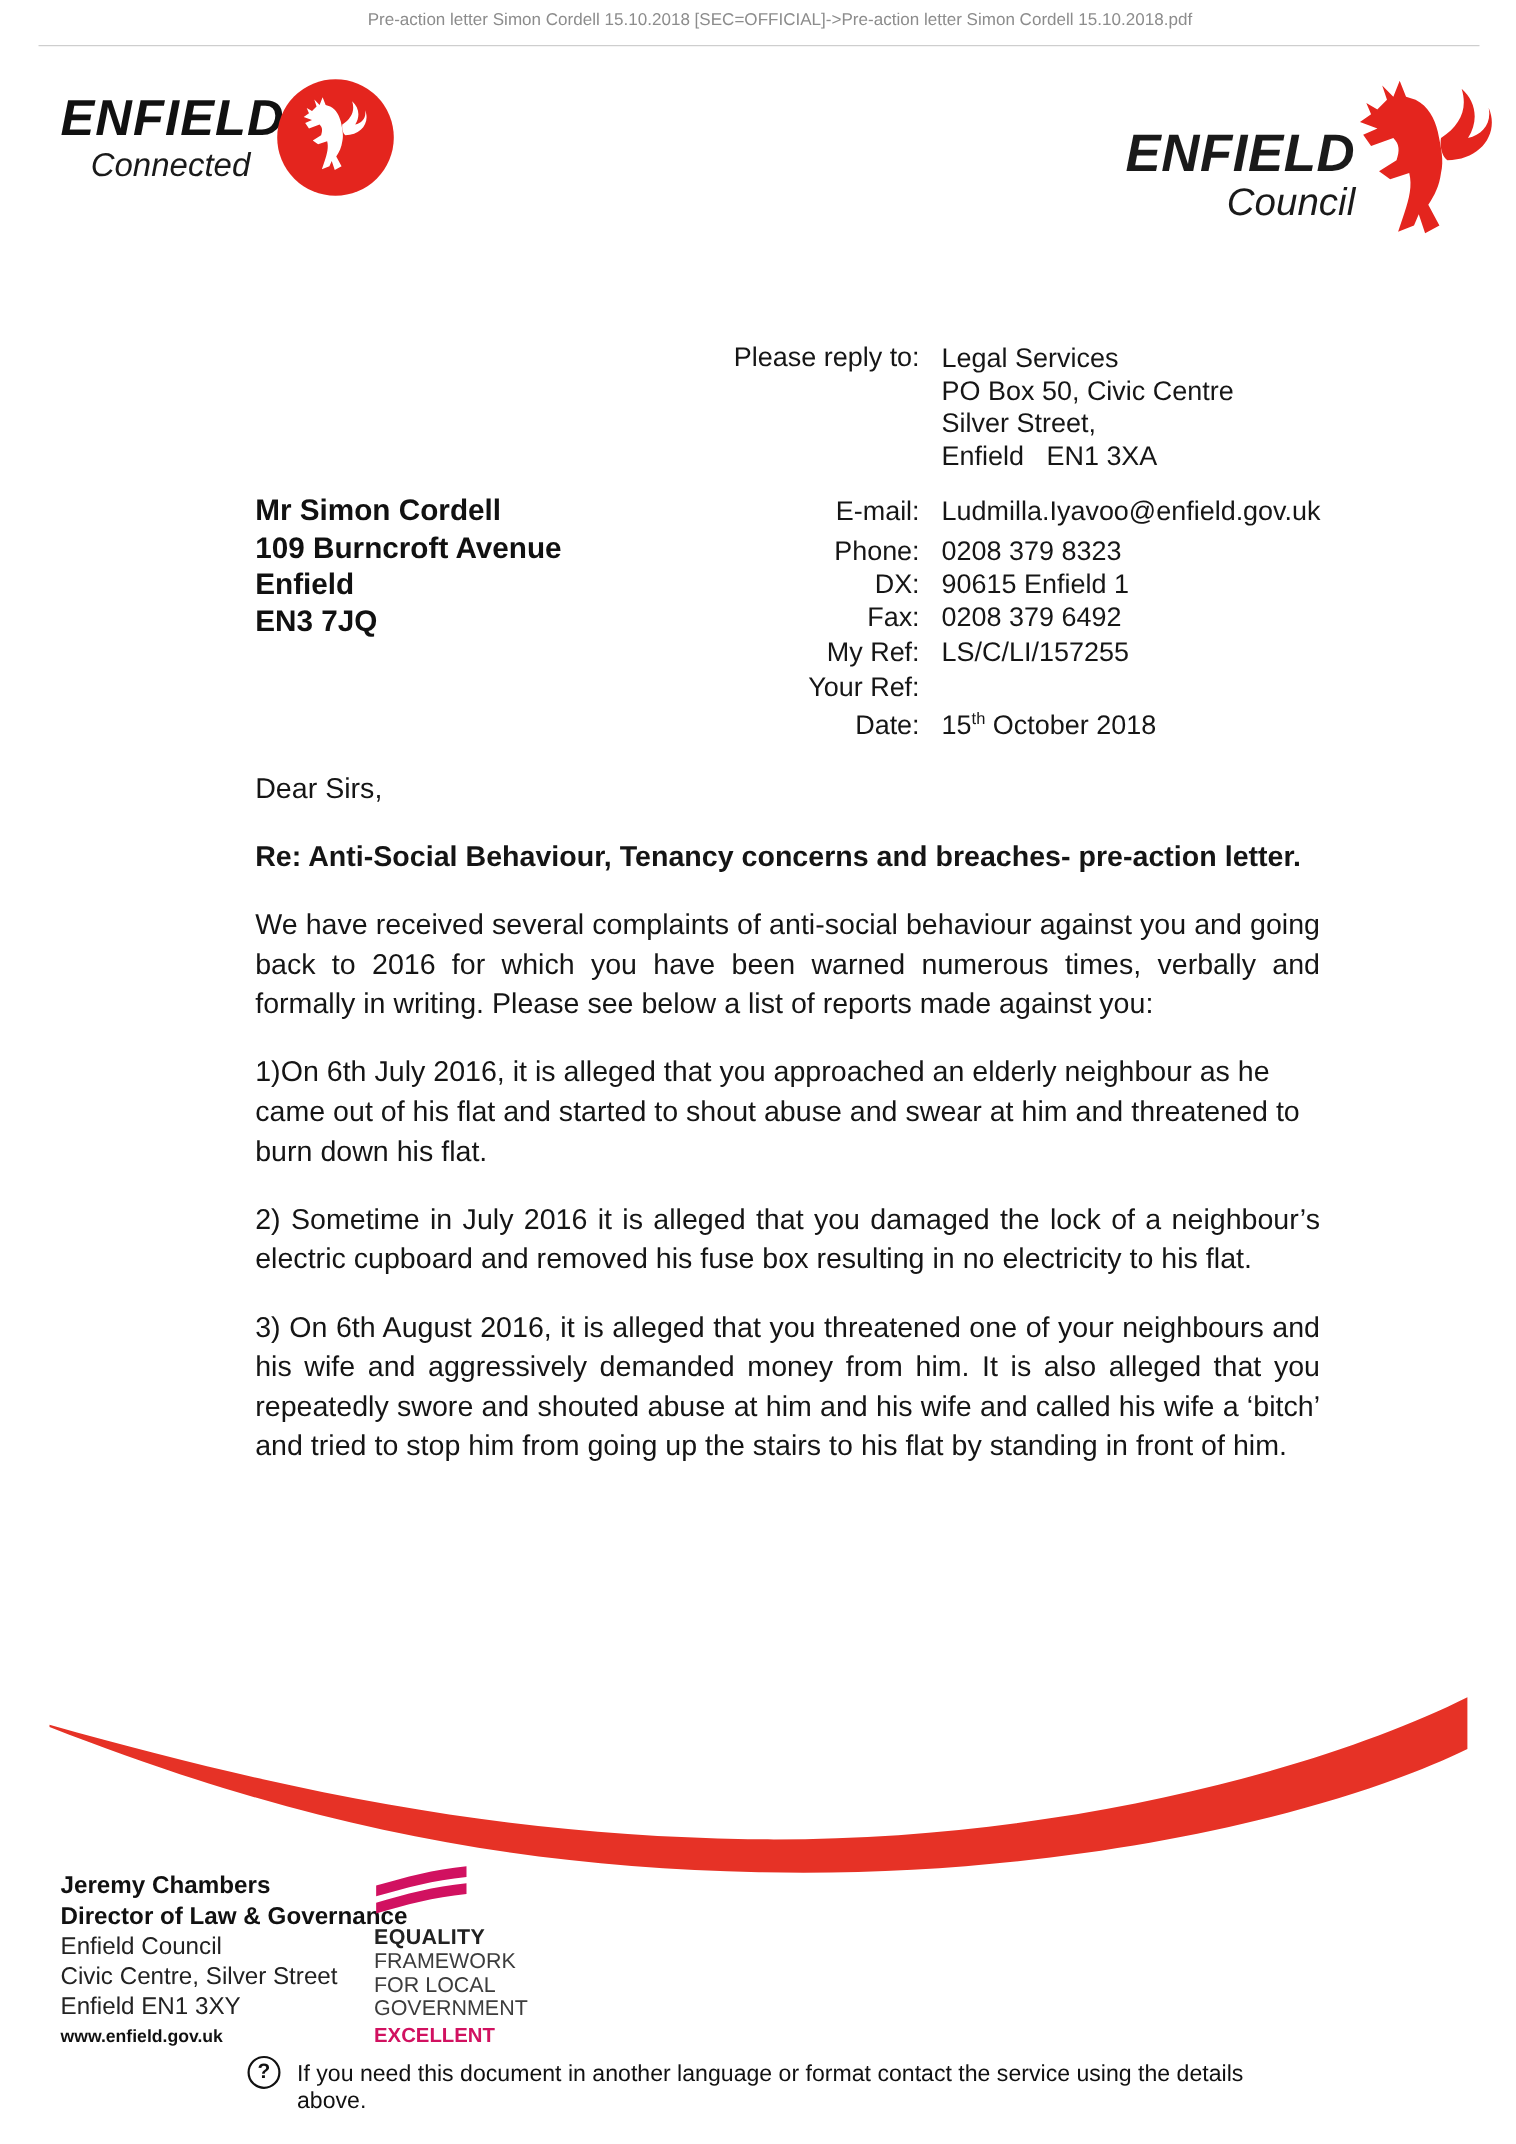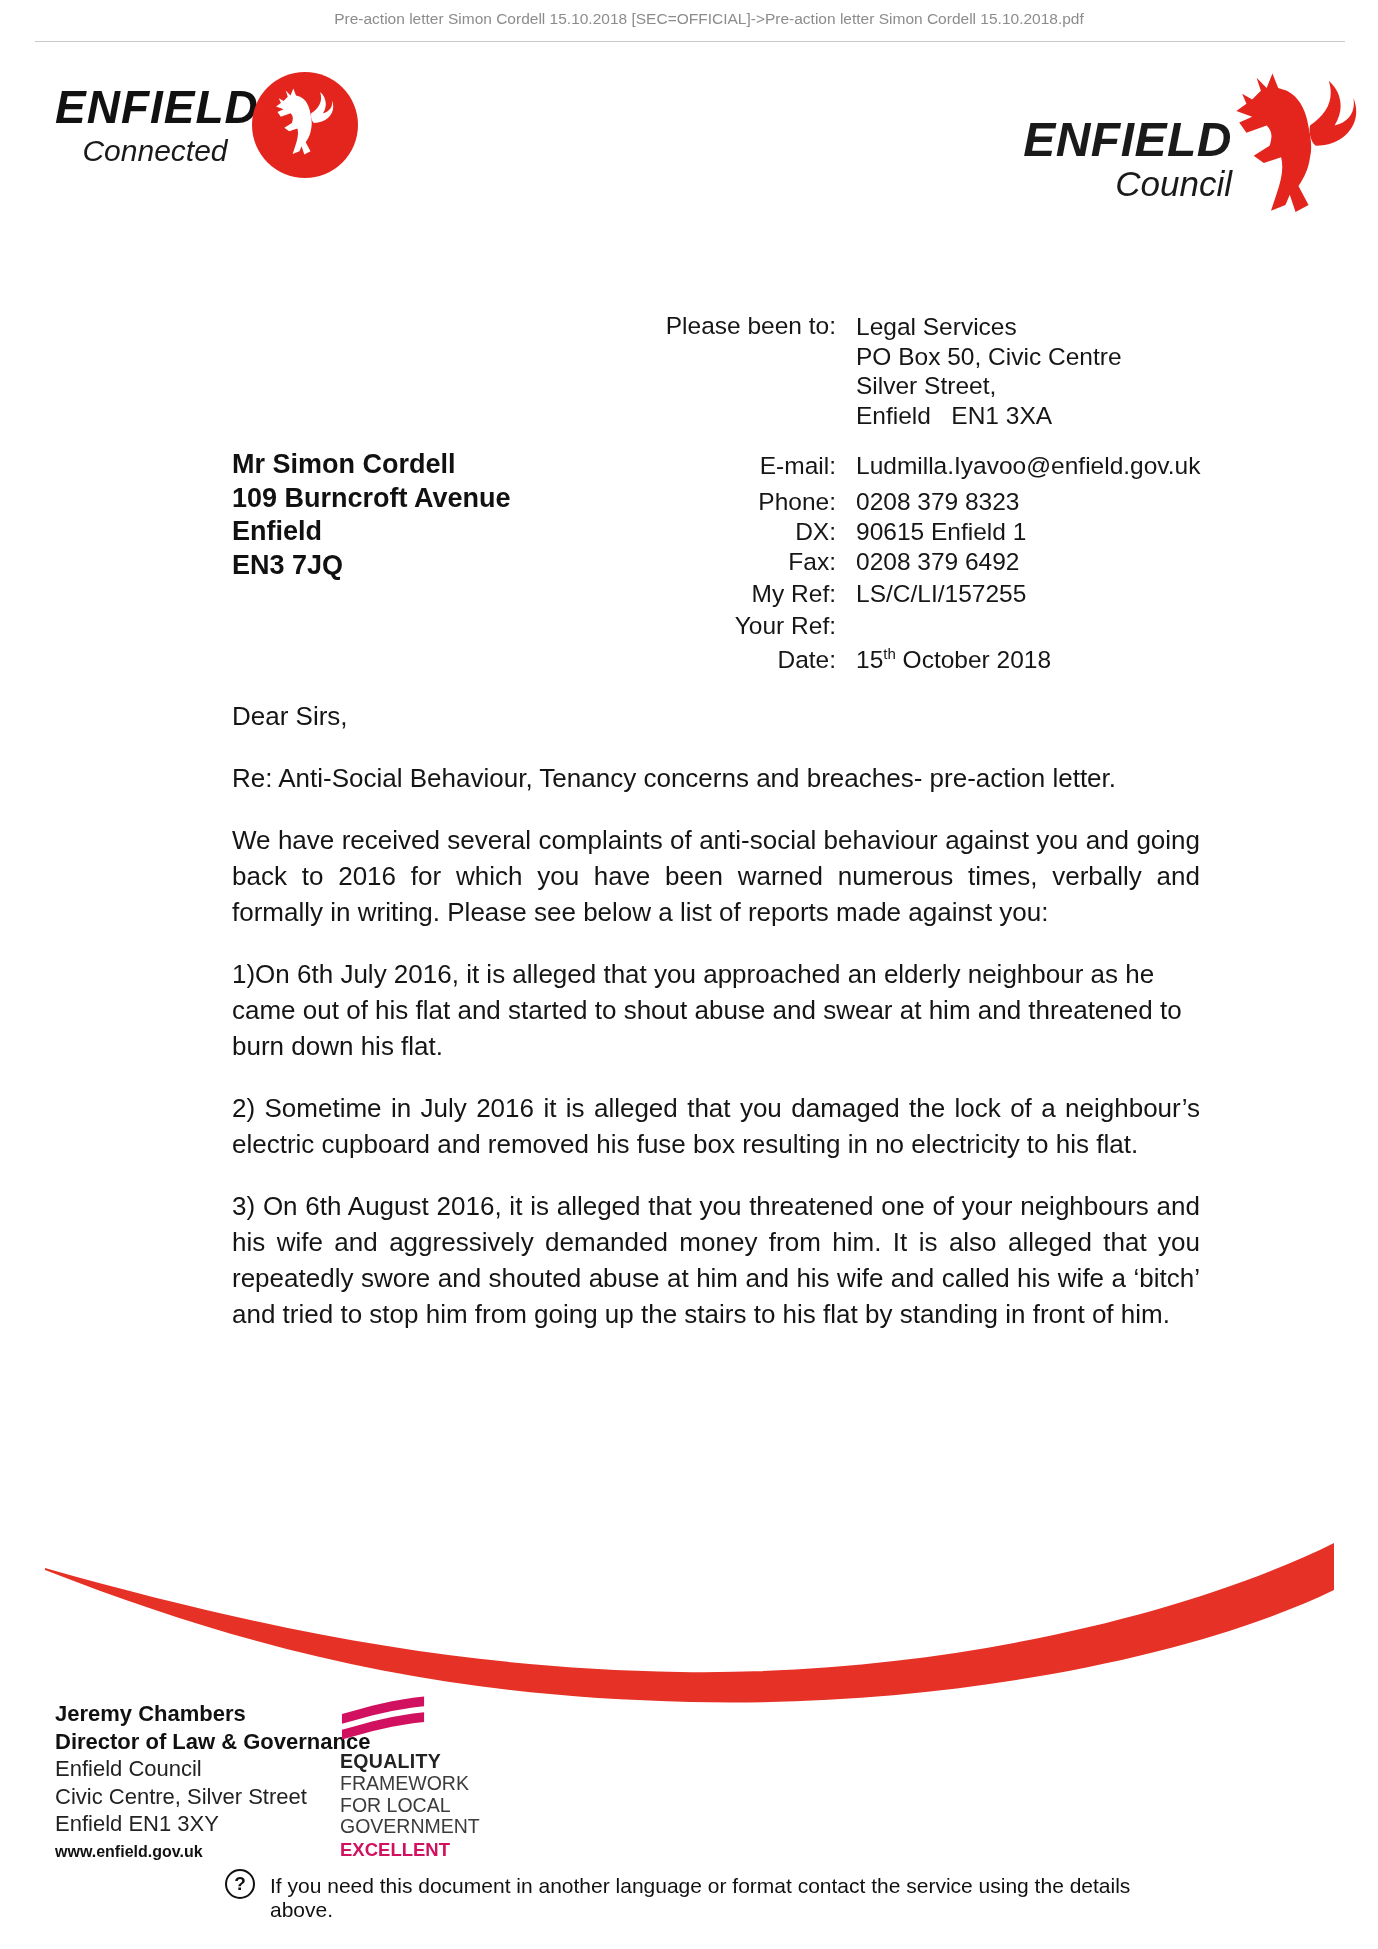--- a/index.html
+++ b/index.html
@@ -68,21 +68,21 @@
     font-size: 27px; font-weight: bold; color: #111;
     line-height: 33.5px;
   }
   
   .letter {
     position: absolute; top: 698px; left: 232px; width: 968px;
     font-size: 26px; color: #151515; line-height: 36px;
   }
   .letter p { margin-bottom: 26px; text-align: justify; }
   .letter p.left { text-align: left; }
-  .letter p.subject { font-weight: normal; }
+  .letter p.subject { font-weight: bold; }
   .letter p.cut { text-align-last: justify; margin-bottom: 0; }
   
   .swoosh { position: absolute; top: 1540px; left: 0; width: 1378px; height: 180px; }
   
   .footer-block {
     position: absolute; top: 1700px; left: 55px; width: 330px;
     font-size: 22px; color: #222; line-height: 27.5px;
   }
   .footer-block .b { font-weight: bold; color: #111; }
   .footer-web {
@@ -141,21 +141,21 @@
   <div class="logo-council-text">
     <div class="l1">ENFIELD</div>
     <div class="l2">Council</div>
   </div>
   <div class="logo-beast-right">
     <svg width="130" height="160" viewBox="0 0 90 110">
       <use href="#enfield-beast" fill="#e4251e"></use>
     </svg>
   </div>
 
-  <div class="field-label" style="top:312px">Please been to:</div>
+  <div class="field-label" style="top:312px">Please reply to:</div>
   <div class="field-value addr-lines" style="top:312px">
     <div>Legal Services</div>
     <div>PO Box 50, Civic Centre</div>
     <div>Silver Street,</div>
     <div>Enfield&nbsp;&nbsp;&nbsp;EN1 3XA</div>
   </div>
 
   <div class="recipient">
     <div>Mr Simon Cordell</div>
     <div>109 Burncroft Avenue</div>

